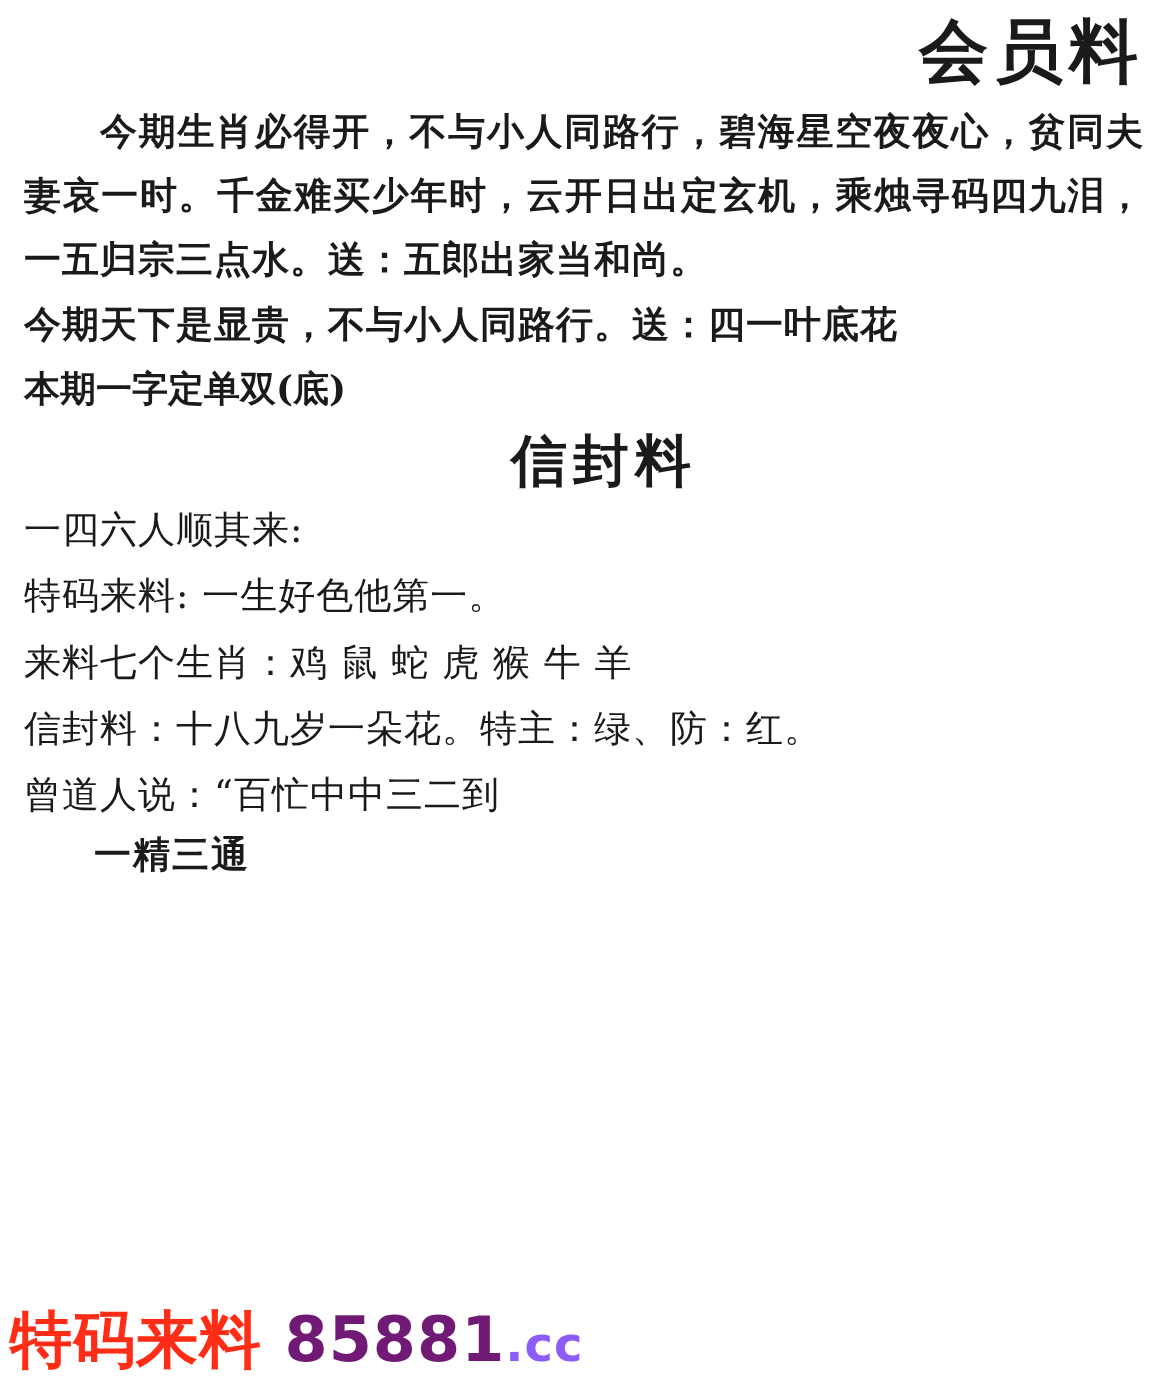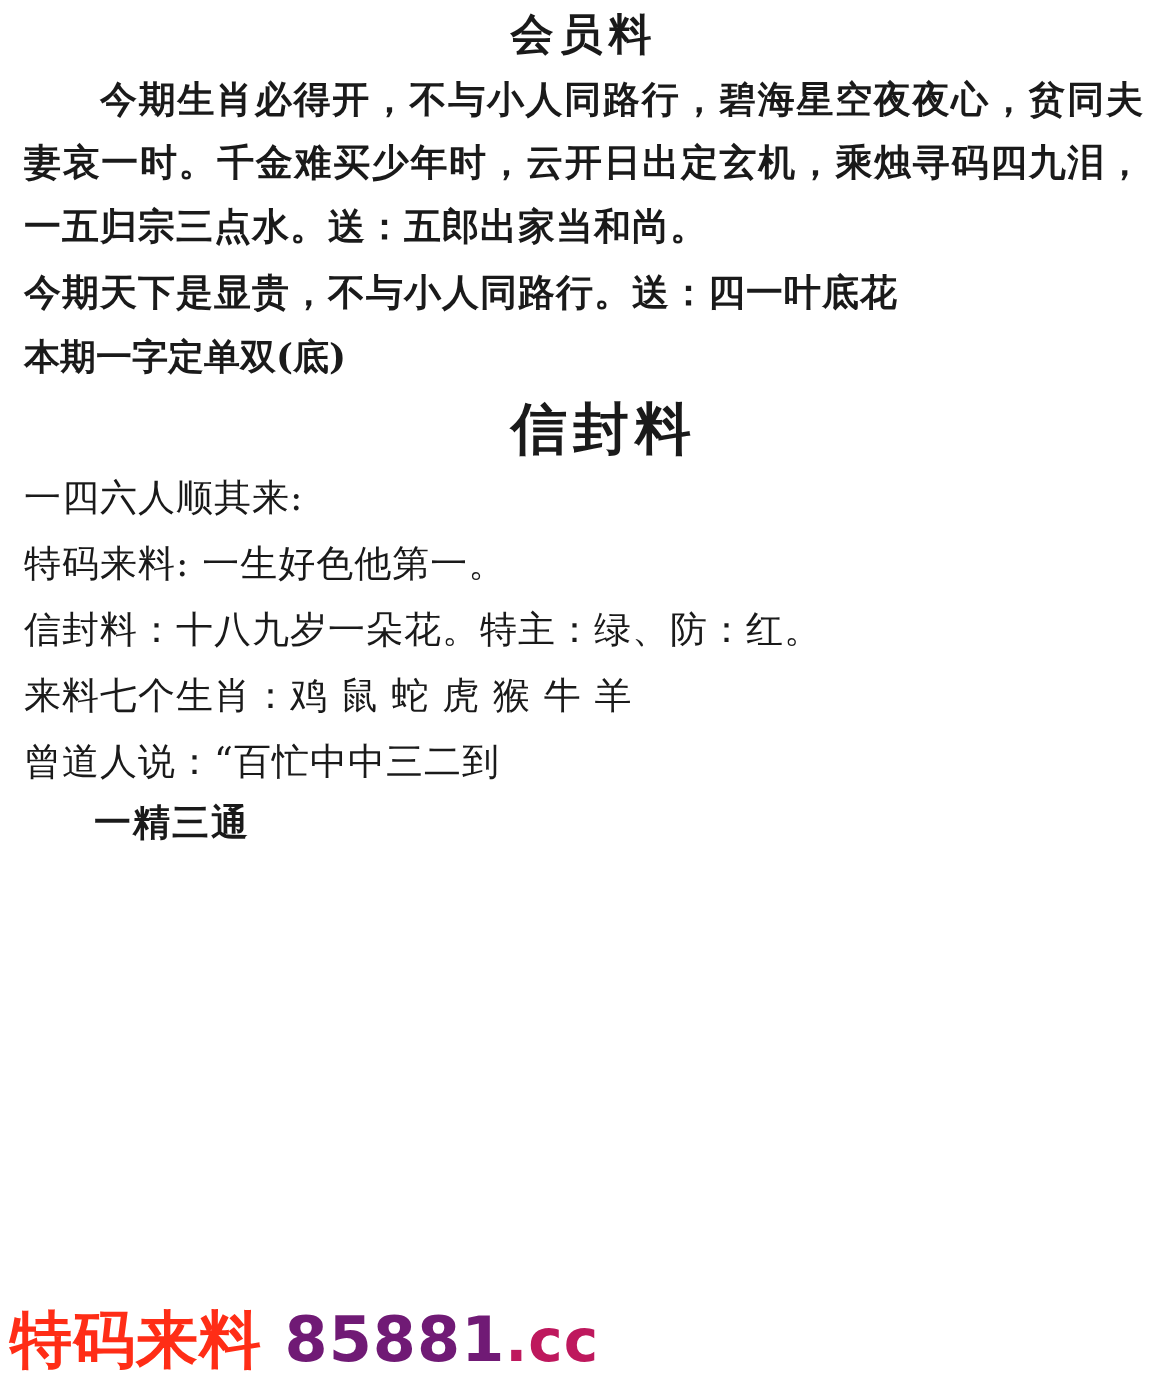--- a/index.html
+++ b/index.html
@@ -16,22 +16,22 @@
     color: #1a1a1a;
   }
   .page {
     position: relative;
     width: 1168px;
     height: 1388px;
     box-sizing: border-box;
     padding: 6px 24px 0 24px;
   }
   .title {
-    text-align: center;
-    font-size: 43px;
+    text-align: right;
+    font-size: 69px;
     font-weight: bold;
     letter-spacing: 6px;
     line-height: 1.25;
     margin: 2px 0 6px 0;
     font-family: "DejaVu Serif", "Liberation Serif", serif;
   }
   .title-2 {
     text-align: center;
     font-size: 56px;
     font-weight: bold;
@@ -80,22 +80,22 @@
     font-family: "DejaVu Sans", "Liberation Sans", sans-serif;
     color: #ff2d16;
     letter-spacing: 1px;
     white-space: nowrap;
     text-shadow: 2px 2px 0 rgba(255,255,255,0.6);
   }
   .watermark .wm-num {
     color: #701a75;
   }
   .watermark .wm-cc {
-    color: #be185d;
-    font-size: 58px;
+    color: #8b5cf6;
+    font-size: 48px;
   }
   .cut-line {
     font-size: 37px;
     font-weight: bold;
     letter-spacing: 2px;
     margin-top: 2px;
     padding-left: 70px;
   }
 </style>
 </head>
@@ -113,23 +113,23 @@
   <div class="small-note">本期一字定单双(底)</div>
 
   <div class="title-2">信封料</div>
 
   <div class="sec-letter">
     <div class="line">一四六人顺其来:</div>
 
 
     <div class="line">特码来料: 一生好色他第一。</div>
 
+    <div class="line">来料七个生肖：鸡 鼠 蛇 虎 猴 牛 羊</div>
+
     <div class="line">信封料：十八九岁一朵花。特主：绿、防：红。</div>
-
-    <div class="line">来料七个生肖：鸡 鼠 蛇 虎 猴 牛 羊</div>
 
     <div class="line">曾道人说：“百忙中中三二到</div>
 
     <div class="cut-line">一精三通</div>
   </div>
 
   <div class="watermark">
     <span>特码来料</span>
     <span class="wm-num">85881</span><span class="wm-cc">.cc</span>
   </div>

